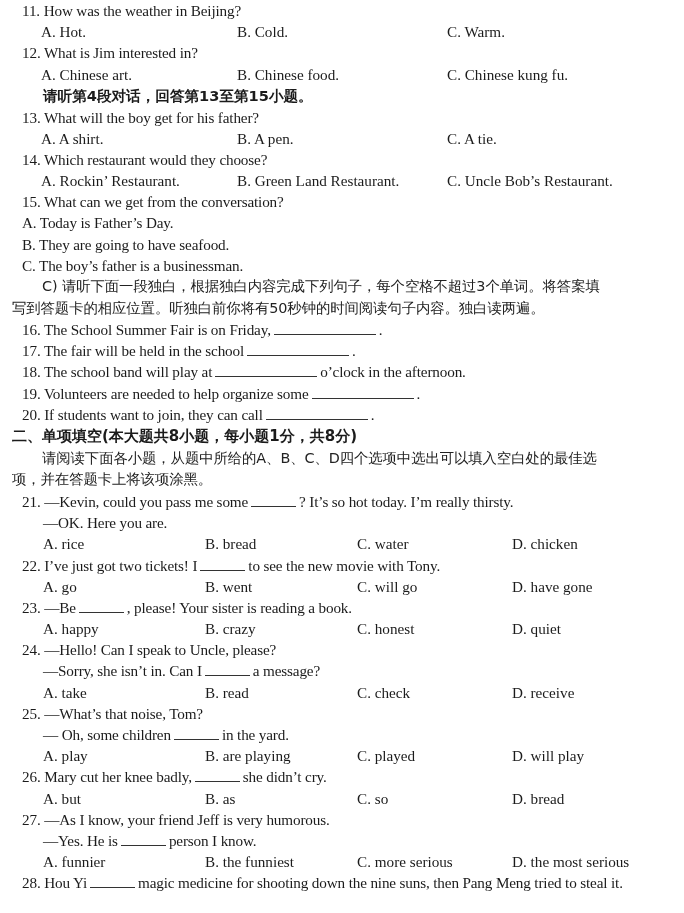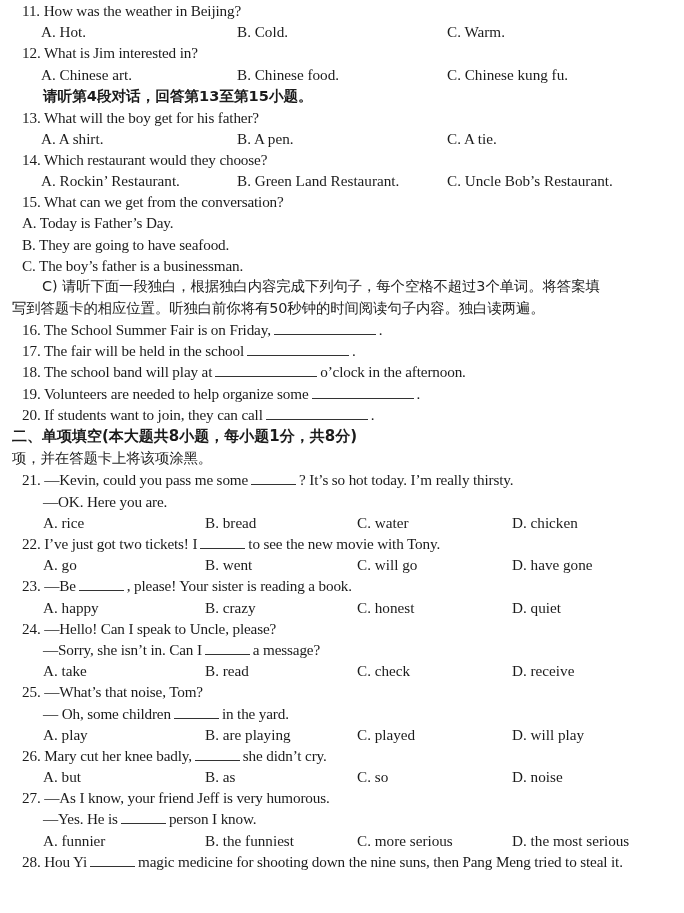--- a/index.html
+++ b/index.html
@@ -201,20 +201,21 @@
     <span>19.</span>
     <span>Volunteers are needed to help organize some</span><span class="blank b-long"></span><span>.</span>
   </div>
 
   <div class="line stem">
     <span>20.</span>
     <span>If students want to join, they can call</span><span class="blank b-long"></span><span>.</span>
   </div>
 
   <div class="sec-head">二、单项填空(本大题共8小题，每小题1分，共8分)</div>
+  <div class="cn-para">请阅读下面各小题，从题中所给的A、B、C、D四个选项中选出可以填入空白处的最佳选</div>
   <div class="cn-para noindent">项，并在答题卡上将该项涂黑。</div>
 
   <div class="line stem">
     <span>21.</span>
     <span>—Kevin, could you pass me some</span><span class="blank b-short"></span><span>? It’s so hot today. I’m really thirsty.</span>
   </div>
   <div class="line sub">—OK. Here you are.</div>
   <div class="opts">
     <span class="o4a">A. rice</span>
     <span class="o4b">B. bread</span>
@@ -273,21 +274,21 @@
   </div>
 
   <div class="line stem">
     <span>26.</span>
     <span>Mary cut her knee badly,</span><span class="blank b-short"></span><span>she didn’t cry.</span>
   </div>
   <div class="opts">
     <span class="o4a">A. but</span>
     <span class="o4b">B. as</span>
     <span class="o4c">C. so</span>
-    <span class="o4d">D. noise</span>
+    <span class="o4d">D. bread</span>
   </div>
 
   <div class="line stem">
     <span>27.</span>
     <span>—As I know, your friend Jeff is very humorous.</span>
   </div>
   <div class="line sub">
     <span>—Yes. He is</span><span class="blank b-short"></span><span>person I know.</span>
   </div>
   <div class="opts">

